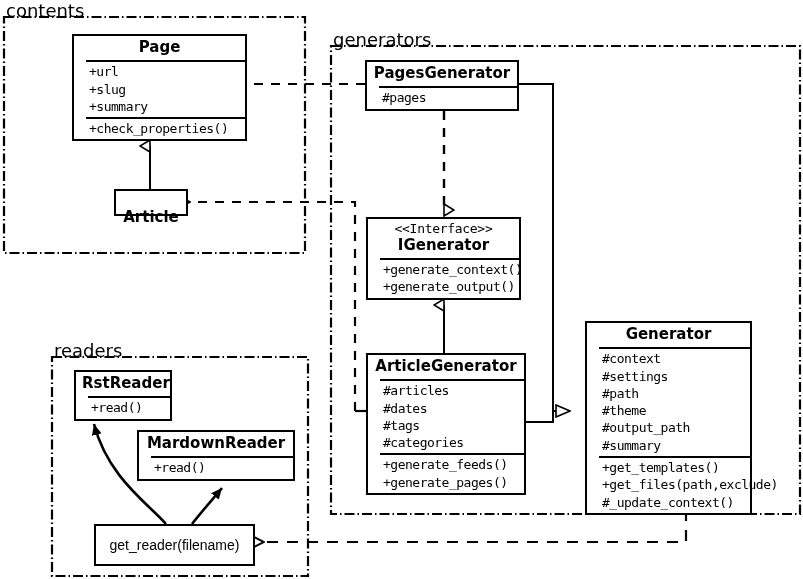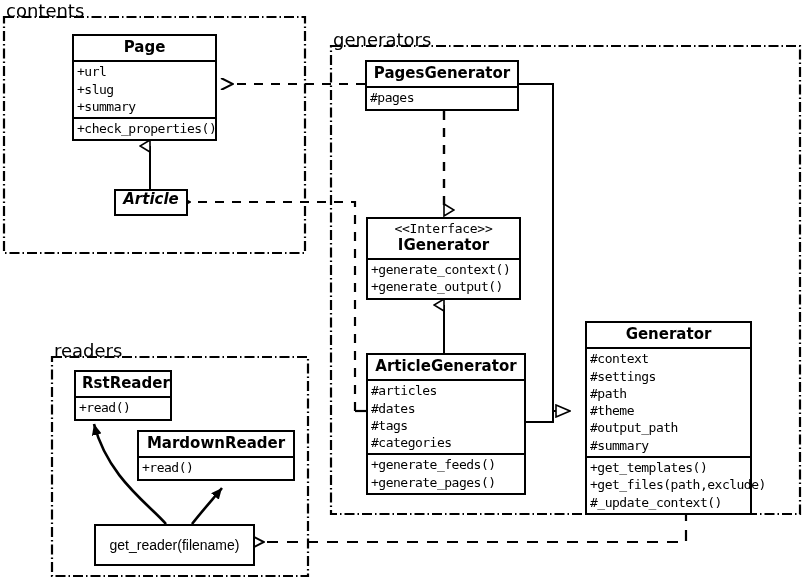--- a/index.html
+++ b/index.html
@@ -57,20 +57,21 @@
   .uml-sep {
     border-top: 2px solid #000;
   }
   .uml-compartment {
     padding: 1px 0 2px 3px;
     font-size: 13px;
     font-family: "DejaVu Sans Mono", monospace;
     color: #000;
     line-height: 1.33;
     letter-spacing: -0.5px;
+    margin-left: 12px;
   }
   .uml-compartment div {
     white-space: nowrap;
   }
   .plain-box {
     position: absolute;
     border: 2px solid #000;
     background: #fff;
     box-sizing: border-box;
     display: flex;
@@ -127,34 +128,34 @@
 
     <path d="M 166,524 C 150,505 108,478 94,424" fill="none" stroke="#000" stroke-width="2.6" marker-end="url(#solidArrow)"></path>
 
     <path d="M 192,524 C 203,510 212,500 222,488" fill="none" stroke="#000" stroke-width="2.6" marker-end="url(#solidArrow)"></path>
   </svg>
 
   <div class="pkg-label" style="left:6px; top:0px;">contents</div>
   <div class="pkg-label" style="left:333px; top:29px;">generators</div>
   <div class="pkg-label" style="left:54px; top:340px;">readers</div>
 
-  <div class="uml-box" style="left:72px; top:34px; width:145px;">
+  <div class="uml-box" style="left:72px; top:34px; width:175px;">
     <div class="uml-title">Page</div>
     <div class="uml-compartment uml-sep">
       <div>+url</div>
       <div>+slug</div>
       <div>+summary</div>
     </div>
     <div class="uml-compartment uml-sep">
       <div>+check_properties()</div>
     </div>
   </div>
 
   <div class="uml-box" style="left:114px; top:189px; width:74px; height:27px;">
-    <div class="uml-title" style="padding:0 6px;font-style:italic;">Article</div>
+    <div class="uml-title" style="padding:18px 6px;">Article</div>
   </div>
 
   <div class="uml-box" style="left:365px; top:60px; width:154px;">
     <div class="uml-title">PagesGenerator</div>
     <div class="uml-compartment uml-sep">
       <div>#pages</div>
     </div>
   </div>
 
   <div class="uml-box" style="left:366px; top:217px; width:155px;">

